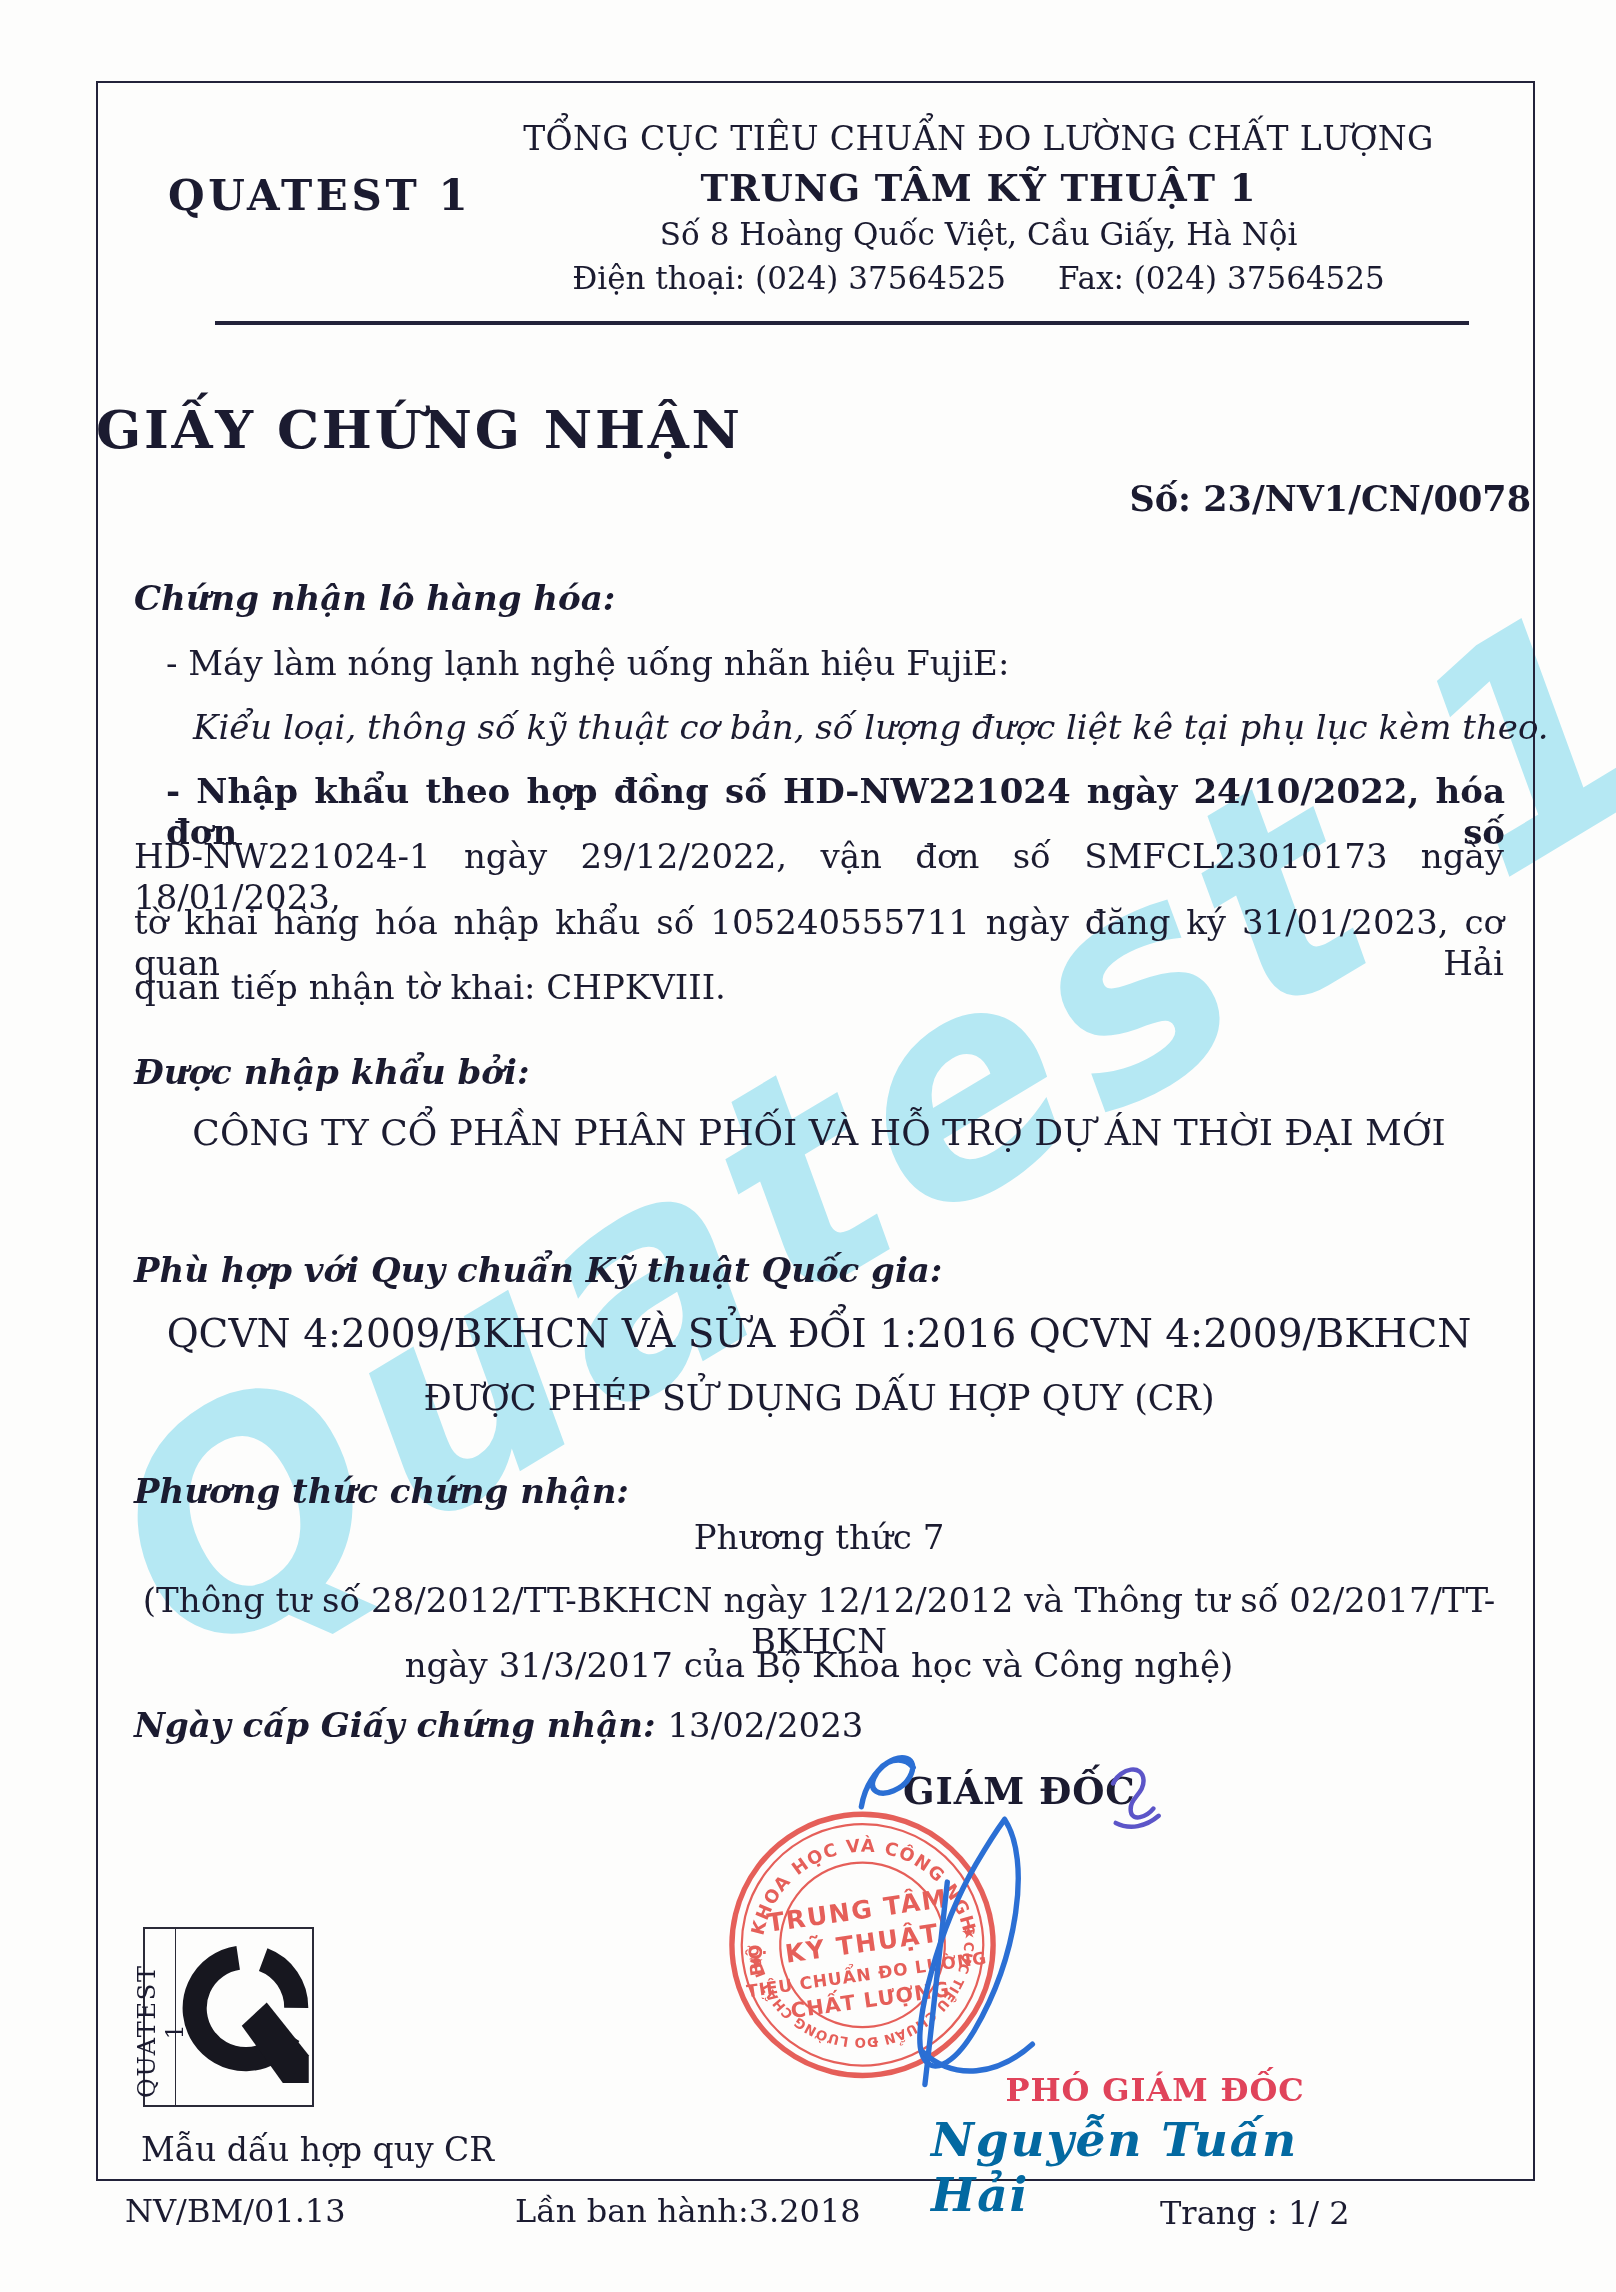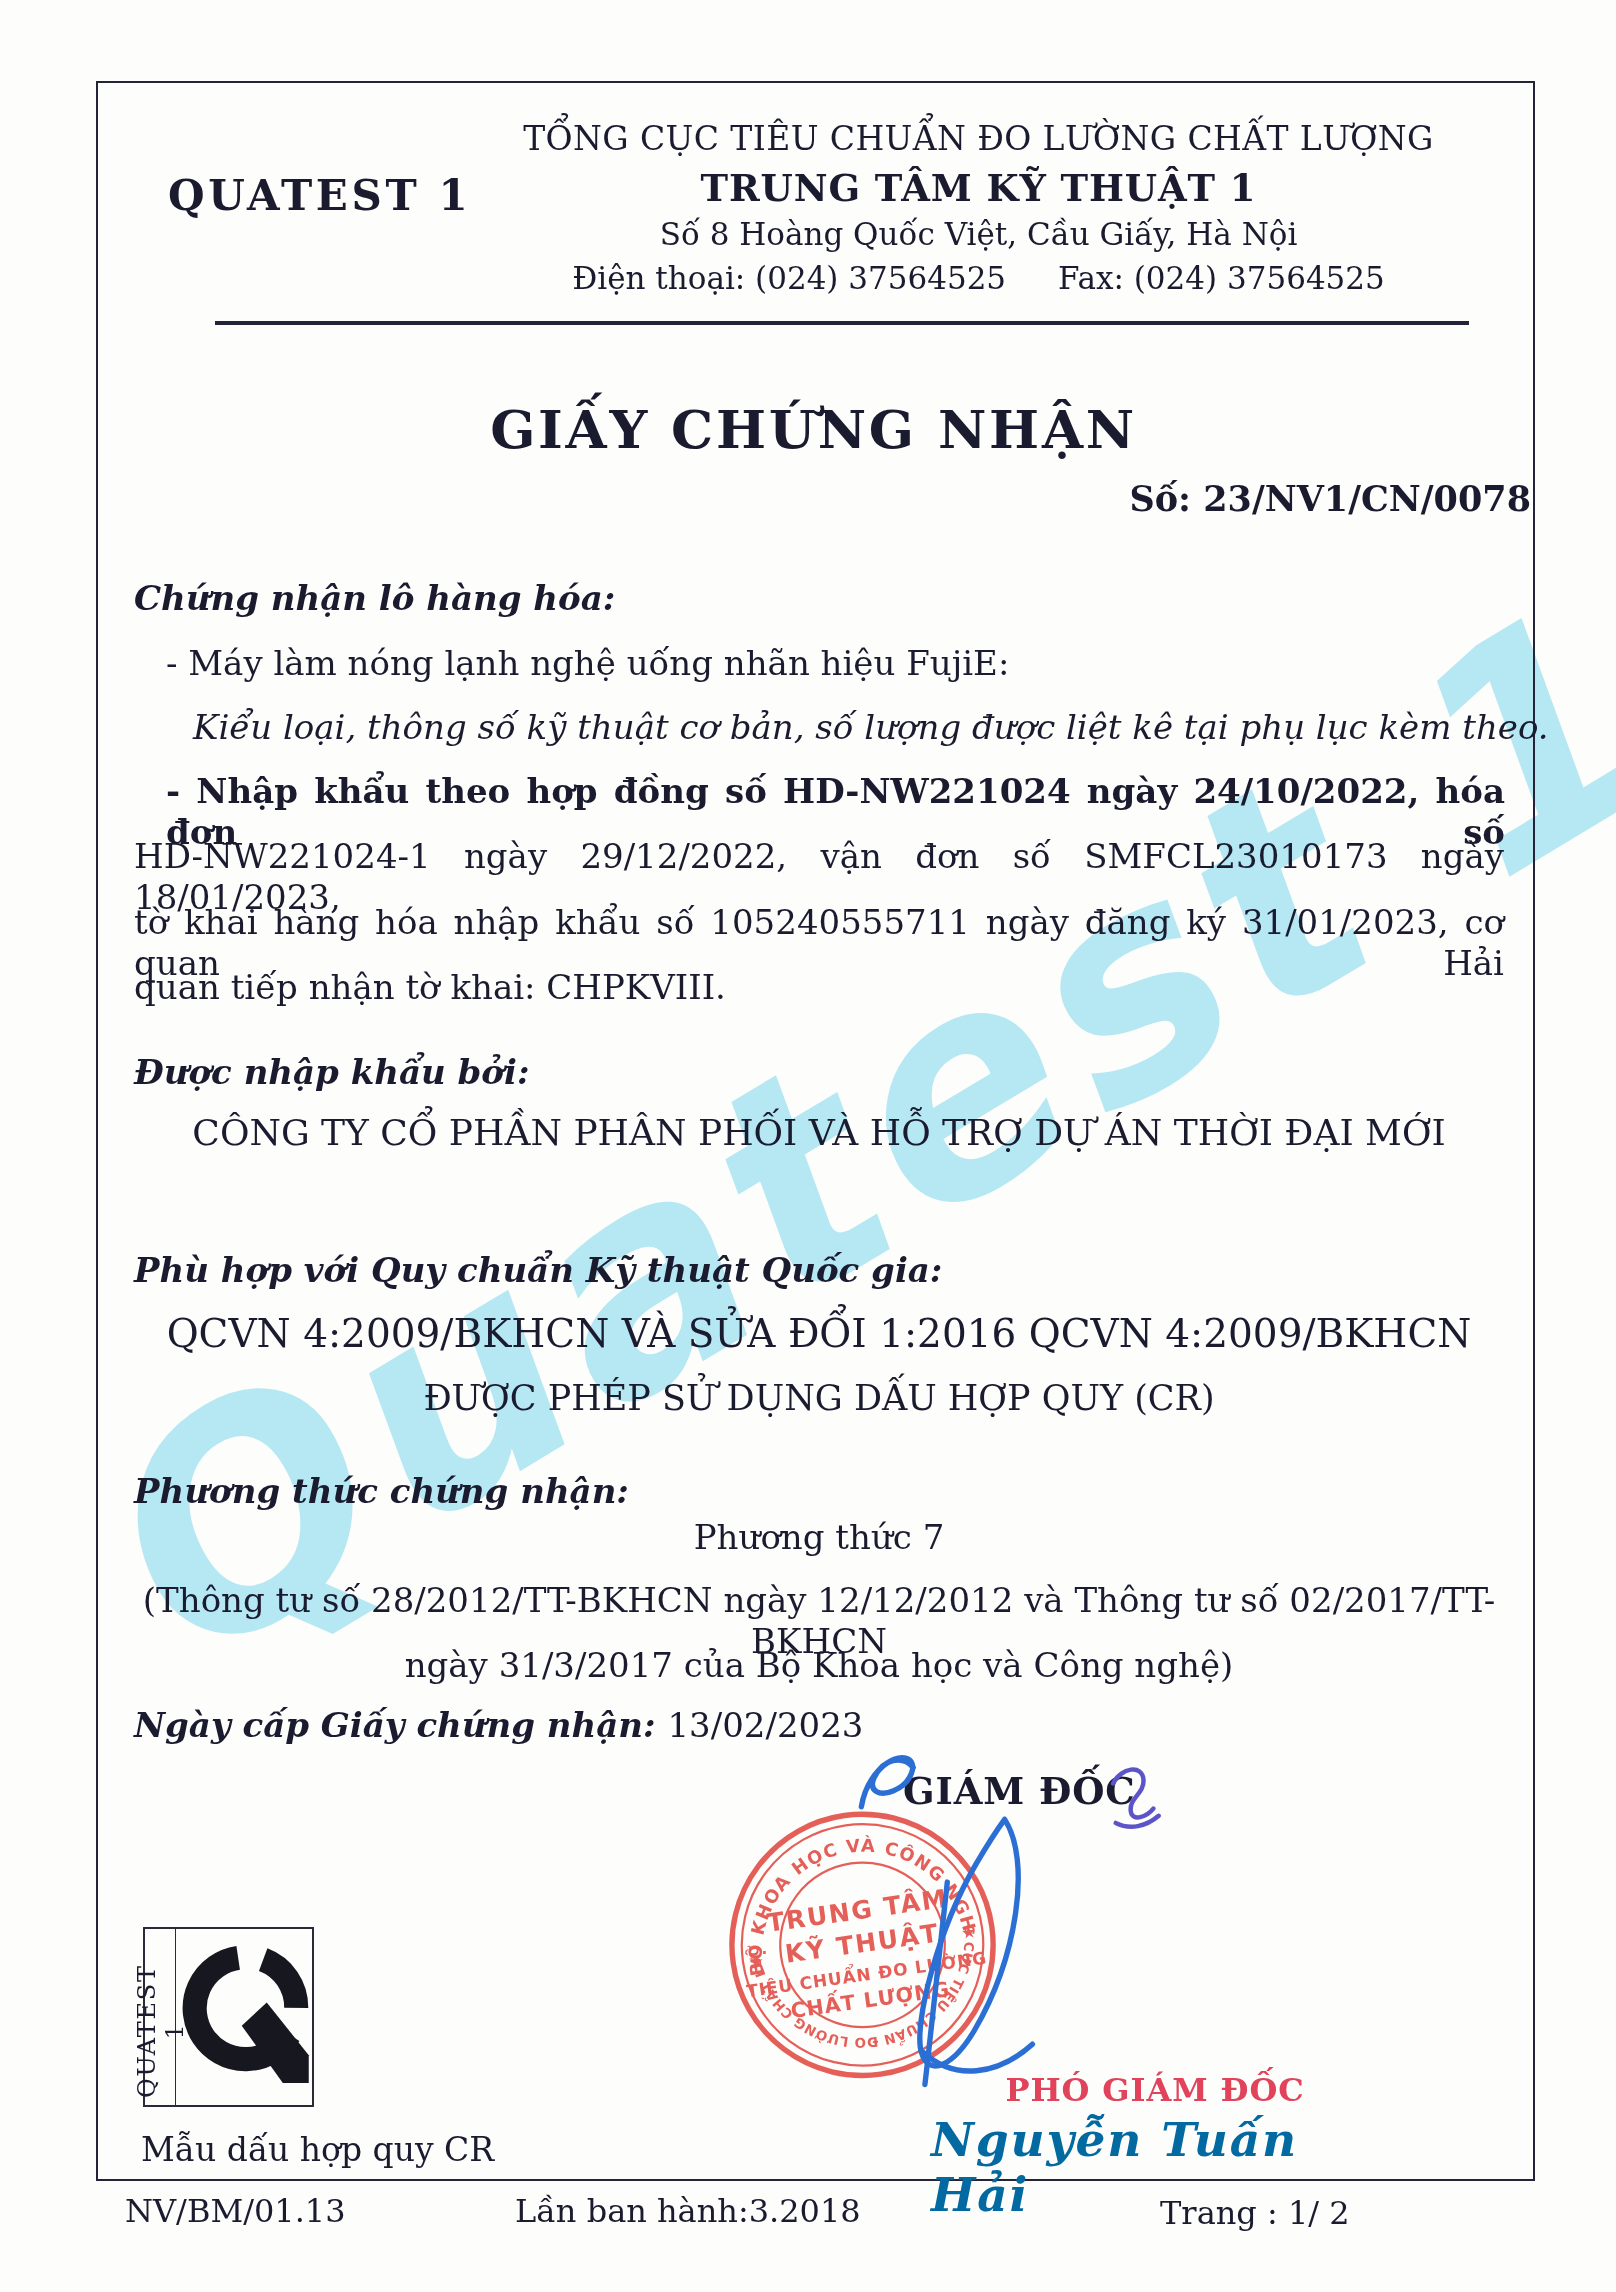--- a/index.html
+++ b/index.html
@@ -15,21 +15,21 @@
   
   .org-label{left:168px;top:171px;font-size:42px;font-weight:bold;letter-spacing:3.6px;z-index:2;}
   .hdr{left:497px;top:119px;width:963px;text-align:center;z-index:2;}
   .hdr-l1{font-size:33px;letter-spacing:0.4px;}
   .hdr-l2{font-size:37px;font-weight:bold;margin-top:8px;letter-spacing:0.9px;}
   .hdr-l3{font-size:31px;margin-top:6.3px;}
   .hdr-l4{font-size:31px;margin-top:8px;}
   .hdr-l4 .gap{display:inline-block;width:52px;}
   .hdr-rule{left:215px;top:321px;width:1254px;height:3.6px;background:#23233a;z-index:2;}
   
-  .doc-title{left:96px;top:398px;width:1435px;text-align:center;font-size:53px;font-weight:bold;letter-spacing:2.7px;z-index:2;}
+  .doc-title{left:96px;top:398px;width:1435px;font-size:53px;font-weight:bold;letter-spacing:2.7px;z-index:2;}
   .doc-no{left:96px;top:478px;width:1435px;text-align:right;font-size:35px;font-weight:bold;z-index:2;}
   
   .bl{font-size:34px;line-height:1.2;z-index:2;white-space:nowrap;}
   .bi{font-weight:bold;font-style:italic;}
   .it{font-style:italic;}
   .bold{font-weight:normal;}
   .ctr{text-align:center;white-space:normal;}
   .just{white-space:normal;text-align:justify;text-align-last:justify;}
   .l-sec1{left:134px;top:578px;}
   .l-prod{left:166px;top:643px;}

